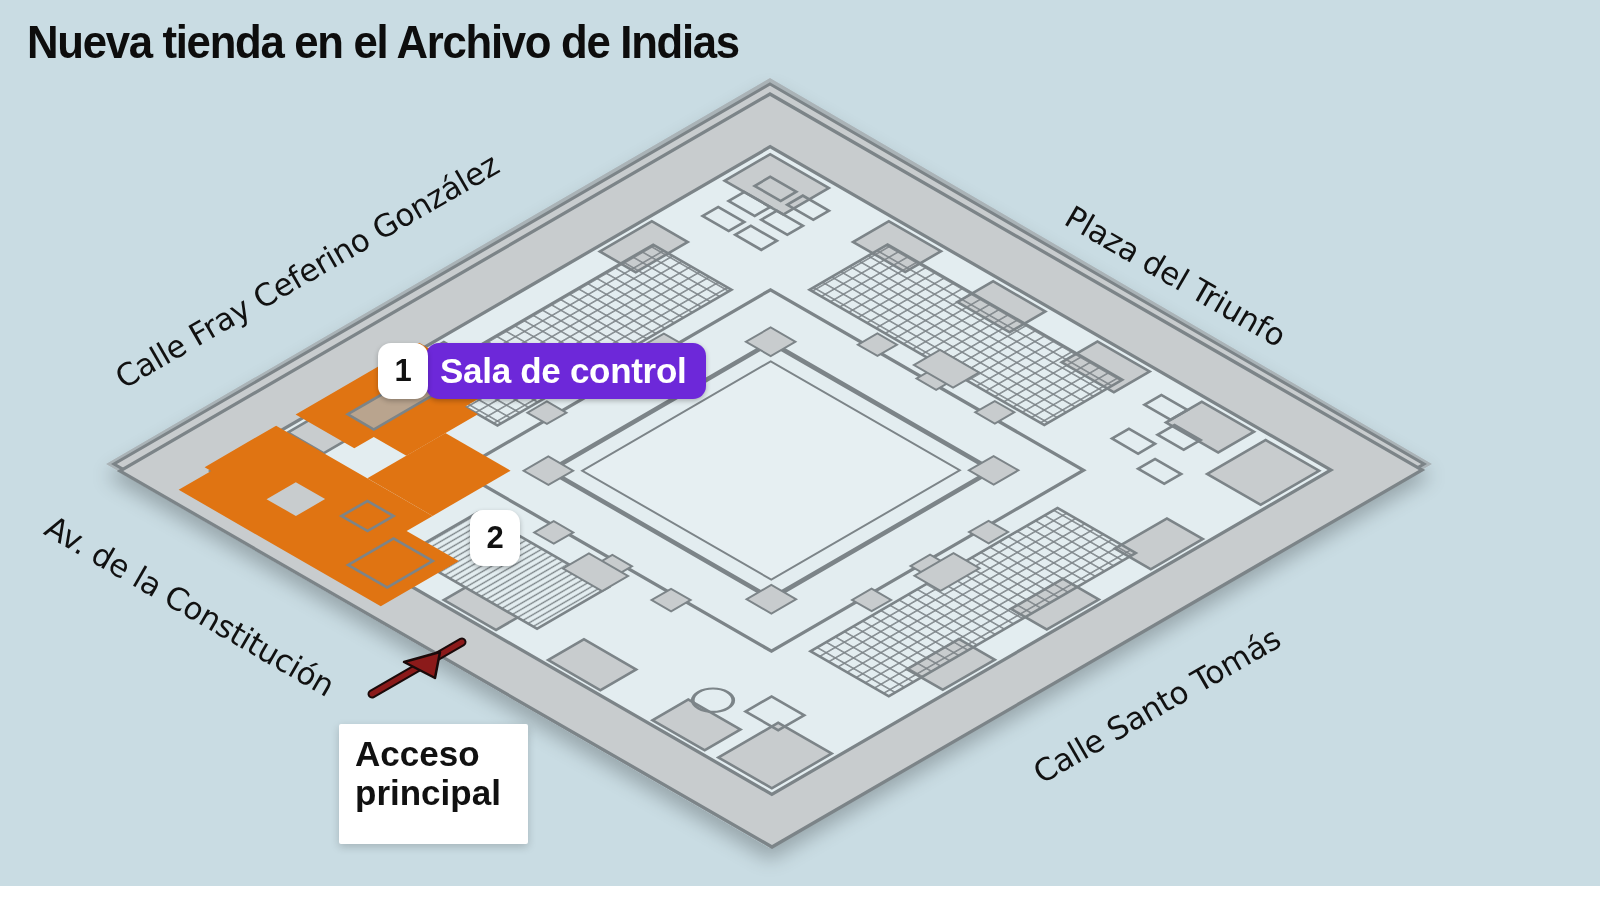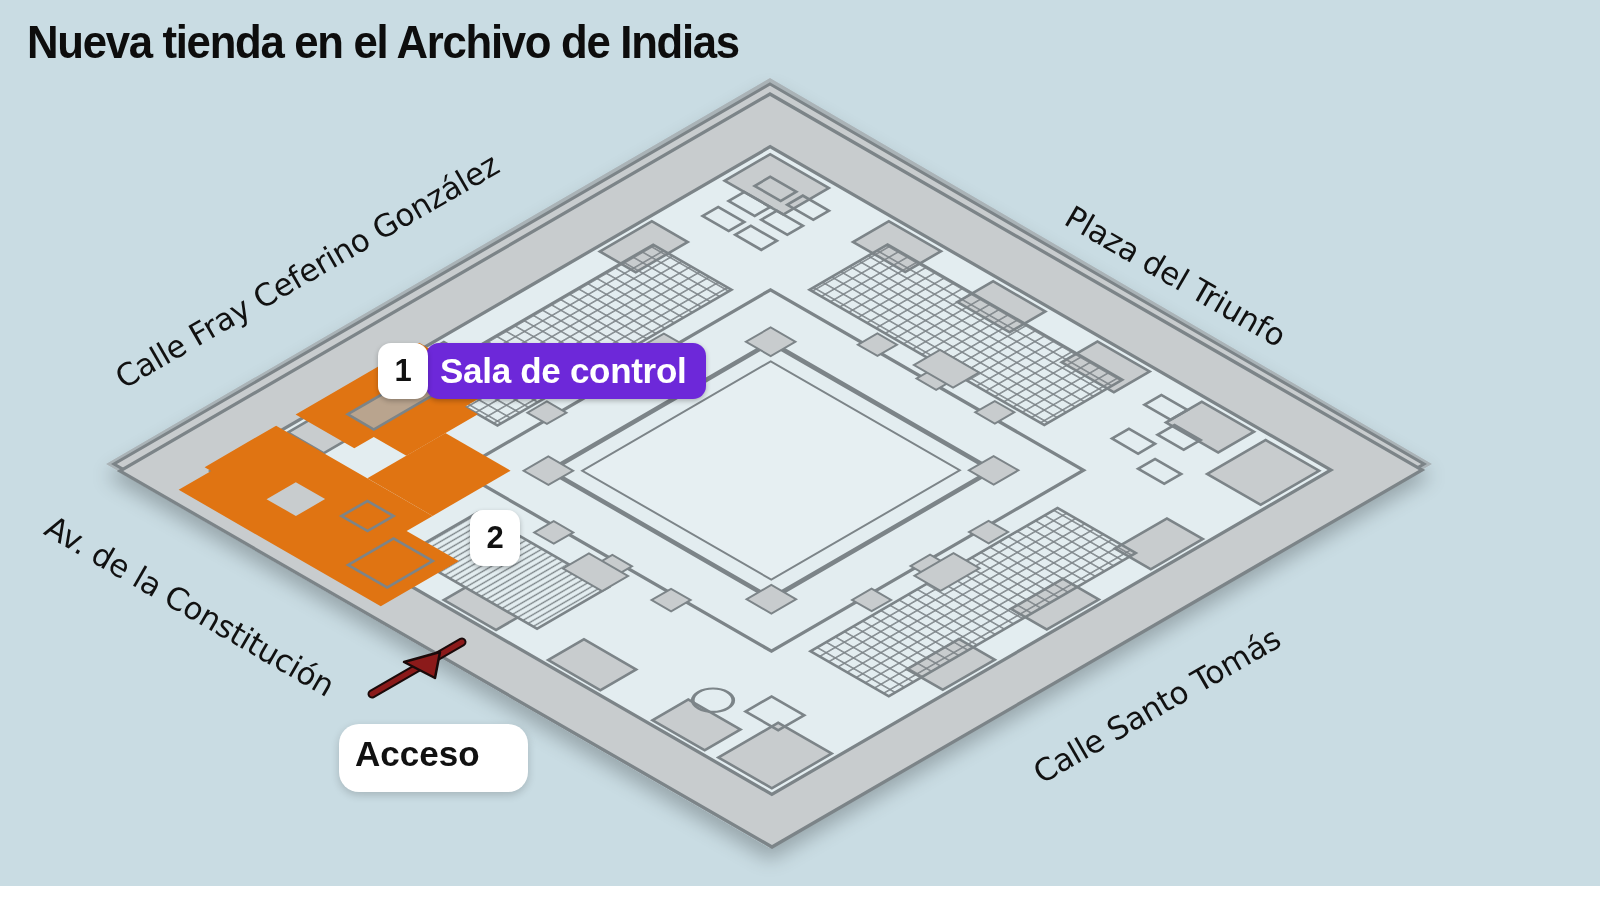--- a/index.html
+++ b/index.html
@@ -38,22 +38,22 @@
   }
   .callout .lbl {
     background: #6d28d9; color: #ffffff;
     font-family: "Liberation Sans", sans-serif; font-weight: bold;
     font-size: 35px; letter-spacing: -0.3px;
     height: 56px; display: flex; align-items: center;
     padding: 0 20px 0 14px; border-radius: 13px; margin-left: -2px;
     box-shadow: 0 2px 5px rgba(0,0,0,0.25);
   }
   .access-box {
-    position: absolute; left: 339px; top: 722px; width: 189px; height: 68px;
-    background: #ffffff; border-radius: 20px;
+    position: absolute; left: 339px; top: 722px; width: 189px; height: 120px;
+    background: #ffffff; border-radius: 2px;
     box-shadow: 0 3px 8px rgba(0,0,0,0.18);
     font-family: "Liberation Sans", sans-serif; font-weight: bold;
     font-size: 35px; line-height: 39px; color: #111;
     padding: 10px 0 0 16px; box-sizing: border-box;
   }
   .access-box span { display: block; }
 </style>
 </head>
 <body>
 
@@ -198,16 +198,17 @@
   <div class="callout" style="left:378px; top:341px;">
     <div class="num">1</div>
     <div class="lbl">Sala de control</div>
   </div>
   <div class="callout" style="left:470px; top:508px;">
     <div class="num">2</div>
   </div>
 
   <div class="access-box">
     <span>Acceso</span>
+    <span>principal</span>
   </div>
 
   <div class="bottom-strip"></div>
 </div>
 
 </body></html>

